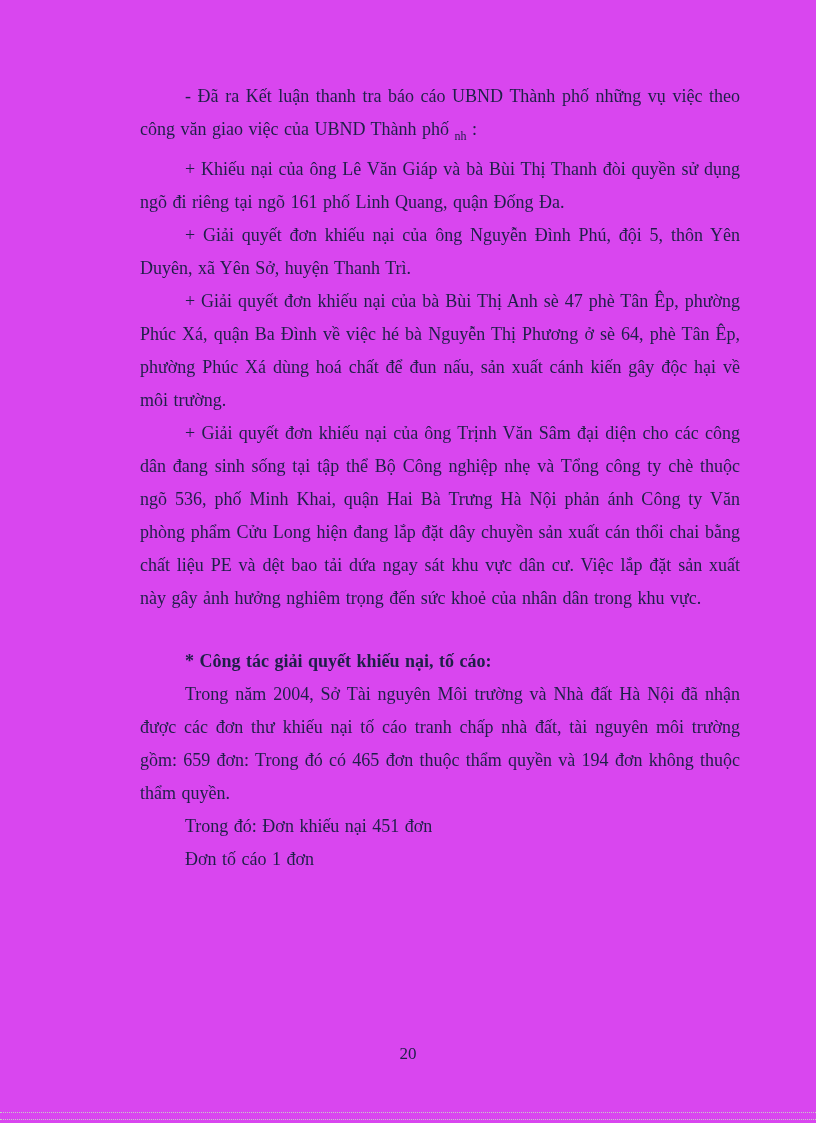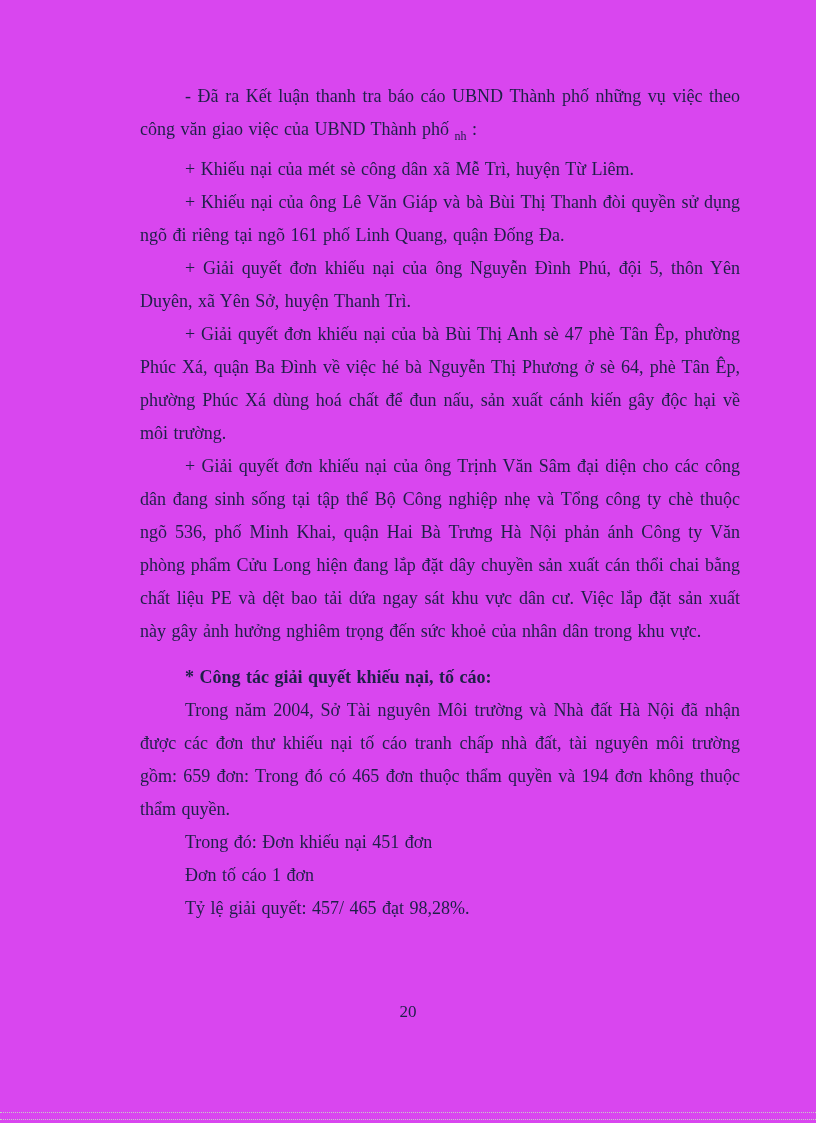--- a/index.html
+++ b/index.html
@@ -28,59 +28,57 @@
     font-size: 18px;
     line-height: 33px;
     text-align: justify;
     text-indent: 45px;
     word-spacing: 1px;
   }
   .para.bold {
     font-weight: bold;
   }
   .para.space-before {
-    margin-top: 13px;
+    margin-top: 30px;
   }
   .sub {
     font-size: 12px;
     vertical-align: sub;
   }
   .footer {
     position: absolute;
     left: 0;
     width: 100%;
-    top: 1002px;
+    top: 1044px;
     text-align: center;
     font-size: 17px;
   }
   .edge-line {
     position: absolute;
     left: 0;
     width: 100%;
     border-top: 1px dotted #c9c9c9;
     height: 0;
   }
   .edge-line.first { top: 1112px; }
   .edge-line.second { top: 1119px; }
 </style>
 </head>
 <body>
 
 <div class="page">
   <div class="content">
       <p class="para"><span>- Đã ra Kết luận thanh tra báo cáo UBND Thành phố những vụ việc theo công văn giao việc của UBND Thành phố </span><span class="sub">nh</span><span> :</span></p>
-      <p class="para"><span>+ Khiếu nại của mét sè công dân xã Mễ Trì, huyện Từ Liêm.</span></p>
       <p class="para"><span>+ Khiếu nại của ông Lê Văn Giáp và bà Bùi Thị Thanh đòi quyền sử dụng ngõ đi riêng tại ngõ 161 phố Linh Quang, quận Đống Đa.</span></p>
       <p class="para"><span>+ Giải quyết đơn khiếu nại của ông Nguyễn Đình Phú, đội 5, thôn Yên Duyên, xã Yên Sở, huyện Thanh Trì.</span></p>
       <p class="para"><span>+ Giải quyết đơn khiếu nại của bà Bùi Thị Anh sè 47 phè Tân Êp, phường Phúc Xá, quận Ba Đình về việc hé bà Nguyễn Thị Phương ở sè 64, phè Tân Êp, phường Phúc Xá dùng hoá chất để đun nấu, sản xuất cánh kiến gây độc hại về môi trường.</span></p>
       <p class="para"><span>+ Giải quyết đơn khiếu nại của ông Trịnh Văn Sâm đại diện cho các công dân đang sinh sống tại tập thể Bộ Công nghiệp nhẹ và Tổng công ty chè thuộc ngõ 536, phố Minh Khai, quận Hai Bà Trưng Hà Nội phản ánh Công ty Văn phòng phẩm Cửu Long hiện đang lắp đặt dây chuyền sản xuất cán thổi chai bằng chất liệu PE và dệt bao tải dứa ngay sát khu vực dân cư. Việc lắp đặt sản xuất này gây ảnh hưởng nghiêm trọng đến sức khoẻ của nhân dân trong khu vực.</span></p>
       <p class="para bold space-before"><span>* Công tác giải quyết khiếu nại, tố cáo:</span></p>
       <p class="para"><span>Trong năm 2004, Sở Tài nguyên Môi trường và Nhà đất Hà Nội đã nhận được các đơn thư khiếu nại tố cáo tranh chấp nhà đất, tài nguyên môi trường gồm: 659 đơn: Trong đó có 465 đơn thuộc thẩm quyền và 194 đơn không thuộc thẩm quyền.</span></p>
       <p class="para"><span>Trong đó: Đơn khiếu nại 451 đơn</span></p>
       <p class="para"><span>Đơn tố cáo 1 đơn</span></p>
-      <p class="para"><span>Tỷ lệ giải quyết: 457/ 465 đạt 98,28%.</span></p>
     </div>
   <div class="footer">
     <span>20</span>
   </div>
   <div class="edge-line first"></div>
   <div class="edge-line second"></div>
 </div>
 
 </body></html>

